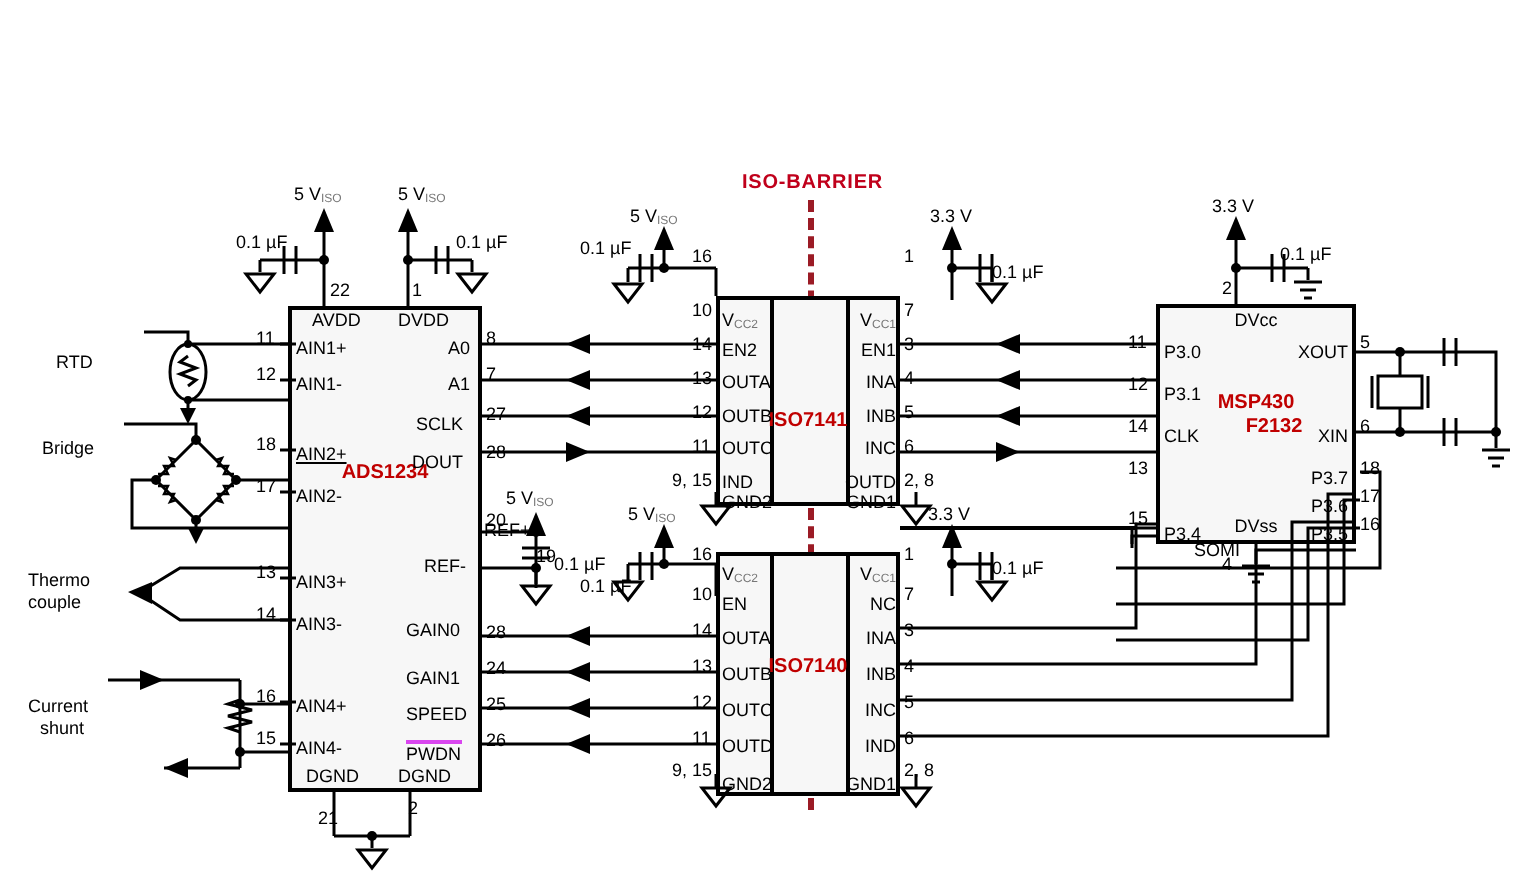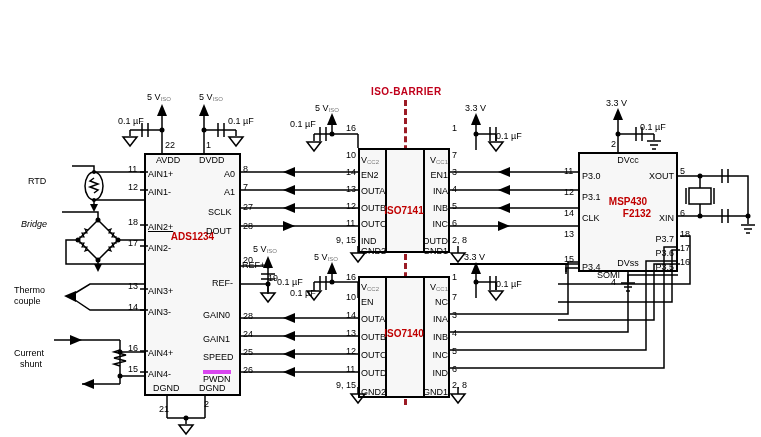--- a/index.html
+++ b/index.html
@@ -8,34 +8,34 @@
   .lbl{position:absolute;font-size:9px;color:#000;white-space:nowrap;line-height:10px;}
   .lbl.pin{font-size:9px;}
   .chip{position:absolute;border:2px solid #000;background:#f7f7f7;box-sizing:border-box;}
   .chipname{position:absolute;color:#c00000;font-size:10px;font-weight:bold;text-align:center;white-space:nowrap;line-height:11px;}
   .wire{position:absolute;background:#000;}
   .wh{height:1px;}
   .wv{width:1px;}
   .barrier{position:absolute;width:0;border-left:3px dashed #9b1b25;}
   .bartxt{position:absolute;color:#c0001b;font-size:10px;font-weight:bold;letter-spacing:.4px;}
   .ovr{font-size:9px;}
-  .ovr span{border-top:4px solid #d946ef;display:inline-block;line-height:10px;}
+  .ovr span{border-top:2px solid #d946ef;display:inline-block;line-height:10px;}
   svg{position:absolute;overflow:visible;}
   .sub{font-size:6px;vertical-align:-1px;color:#777;}
 </style>
 </head>
 <body>
 
 <div id="root">
 
   <div class="bartxt" style="left:371px;top:86px;">ISO-BARRIER</div>
   <div class="barrier" style="left:404px;top:100px;height:305px;"></div>
 
   <div class="lbl" style="left:28px;top:176px;">RTD</div>
-  <div class="lbl" style="left:21px;top:219px;font-style:italic;">Bridge</div>
+  <div class="lbl" style="left:21px;top:219px;">Bridge</div>
   <div class="lbl" style="left:14px;top:285px;">Thermo</div>
   <div class="lbl" style="left:14px;top:296px;">couple</div>
   <div class="lbl" style="left:14px;top:348px;">Current</div>
   <div class="lbl" style="left:20px;top:359px;">shunt</div>
 
   <svg style="left:70px;top:158px;" width="80" height="60">
     <path d="M2,8 L24,8 L24,14" stroke="#000" stroke-width="1.5" fill="none"></path>
     <line x1="24" y1="14" x2="24" y2="48" stroke="#000" stroke-width="1.5"></line>
     <ellipse cx="24" cy="28" rx="9" ry="14" stroke="#000" stroke-width="1.5" fill="#fff"></ellipse>
     <path d="M24,20 l-4,3 l8,3 l-8,3 l8,3 l-4,3" stroke="#000" stroke-width="1.5" fill="none"></path>

